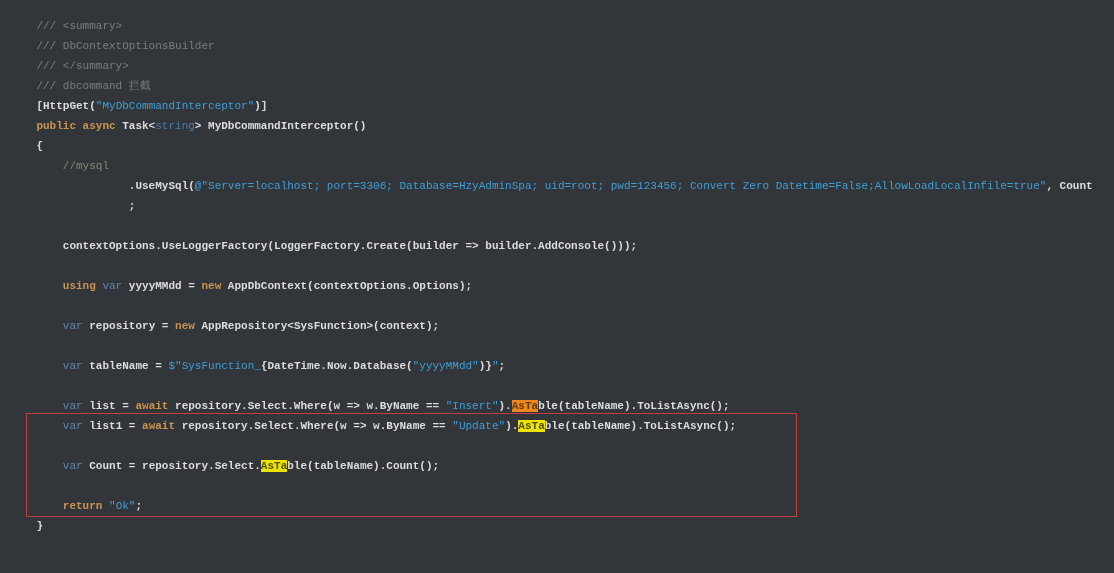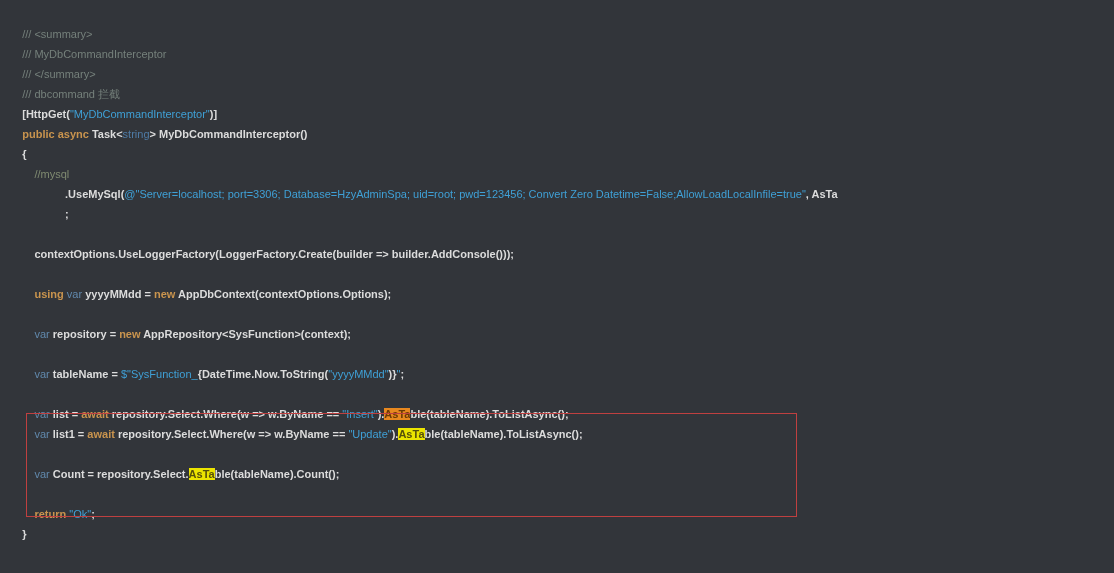--- a/index.html
+++ b/index.html
@@ -21,22 +21,22 @@
     width: 1114px;
     height: 573px;
     overflow: hidden;
     background: var(--bg);
   }
   .editor {
     position: relative;
     box-sizing: border-box;
     width: 1114px;
     height: 573px;
-    padding: 24px 0 0 10px;
-    font-family: Liberation Sans, sans-serif;
+    padding: 16px 0 0 10px;
+    font-family: Liberation Mono, monospace;
     font-size: 11px;
     line-height: 20px;
     overflow: hidden;
     cursor: text;
   }
   .line {
     height: 20px;
     white-space: pre;
   }
   .plain { color: var(--plain); font-weight: bold; }
@@ -57,37 +57,37 @@
     border: 1px solid var(--box);
     pointer-events: none;
   }
 </style>
 </head>
 <body>
 
 <div class="editor">
   <div class="annotation-box"></div>
 <div class="line"><span class="doc">    /// &lt;summary&gt;</span></div>
-    <div class="line"><span class="doc">    /// MyDbCommandInterceptor</span></div>
+    <div class="line"><span class="doc">    /// DbContextOptionsBuilder</span></div>
     <div class="line"><span class="doc">    /// &lt;/summary&gt;</span></div>
     <div class="line"><span class="doc">    /// dbcommand 拦截</span></div>
     <div class="line"><span class="plain">    [HttpGet(</span><span class="str">"MyDbCommandInterceptor"</span><span class="plain">)]</span></div>
     <div class="line"><span class="kw">    public async </span><span class="plain">Task&lt;</span><span class="kwt">string</span><span class="plain">&gt; MyDbCommandInterceptor()</span></div>
     <div class="line"><span class="plain">    {</span></div>
     <div class="line"><span class="com">        //mysql</span></div>
-    <div class="line"><span class="plain">                  .UseMySql(</span><span class="str">@"Server=localhost; port=3306; Database=HzyAdminSpa; uid=root; pwd=123456; Convert Zero Datetime=False;AllowLoadLocalInfile=true"</span><span class="plain">, AsTa</span></div>
+    <div class="line"><span class="plain">                  .UseMySql(</span><span class="str">@"Server=localhost; port=3306; Database=HzyAdminSpa; uid=root; pwd=123456; Convert Zero Datetime=False;AllowLoadLocalInfile=true"</span><span class="plain">, Count</span></div>
     <div class="line"><span class="plain">                  ;</span></div>
     <div class="line">&nbsp;</div>
     <div class="line"><span class="plain">        contextOptions.UseLoggerFactory(LoggerFactory.Create(builder =&gt; builder.AddConsole()));</span></div>
     <div class="line">&nbsp;</div>
     <div class="line"><span class="kw">        using </span><span class="kwb">var</span><span class="plain"> yyyyMMdd = </span><span class="kw">new</span><span class="plain"> AppDbContext(contextOptions.Options);</span></div>
     <div class="line">&nbsp;</div>
     <div class="line"><span class="kwb">        var</span><span class="plain"> repository = </span><span class="kw">new</span><span class="plain"> AppRepository&lt;SysFunction&gt;(context);</span></div>
     <div class="line">&nbsp;</div>
-    <div class="line"><span class="kwb">        var</span><span class="plain"> tableName = </span><span class="str">$"SysFunction_</span><span class="plain">{DateTime.Now.ToString(</span><span class="str">"yyyyMMdd"</span><span class="plain">)}</span><span class="str">"</span><span class="plain">;</span></div>
+    <div class="line"><span class="kwb">        var</span><span class="plain"> tableName = </span><span class="str">$"SysFunction_</span><span class="plain">{DateTime.Now.Database(</span><span class="str">"yyyyMMdd"</span><span class="plain">)}</span><span class="str">"</span><span class="plain">;</span></div>
     <div class="line">&nbsp;</div>
     <div class="line"><span class="kwb">        var</span><span class="plain"> list = </span><span class="kw">await</span><span class="plain"> repository.Select.Where(w =&gt; w.ByName == </span><span class="str">"Insert"</span><span class="plain">).</span><span class="hlc">AsTa</span><span class="plain">ble(tableName).ToListAsync();</span></div>
     <div class="line"><span class="kwb">        var</span><span class="plain"> list1 = </span><span class="kw">await</span><span class="plain"> repository.Select.Where(w =&gt; w.ByName == </span><span class="str">"Update"</span><span class="plain">).</span><span class="hlo">AsTa</span><span class="plain">ble(tableName).ToListAsync();</span></div>
     <div class="line">&nbsp;</div>
     <div class="line"><span class="kwb">        var</span><span class="plain"> Count = repository.Select.</span><span class="hlo">AsTa</span><span class="plain">ble(tableName).Count();</span></div>
     <div class="line">&nbsp;</div>
     <div class="line"><span class="kw">        return </span><span class="str">"Ok"</span><span class="plain">;</span></div>
     <div class="line"><span class="plain">    }</span></div>
   </div>
 

